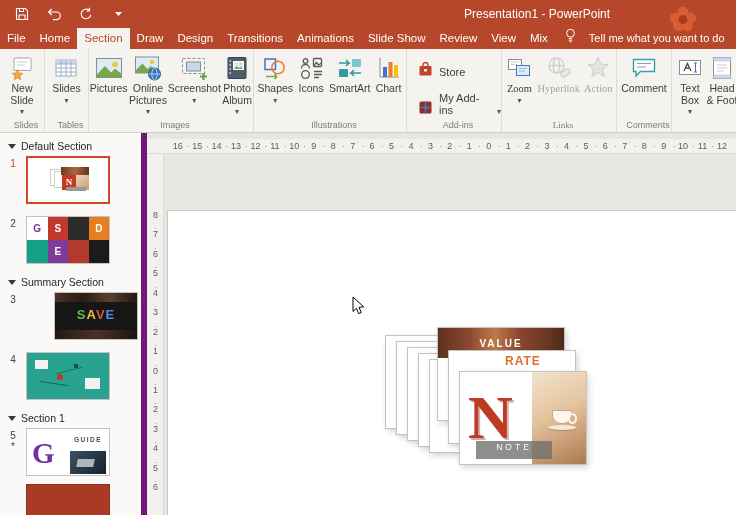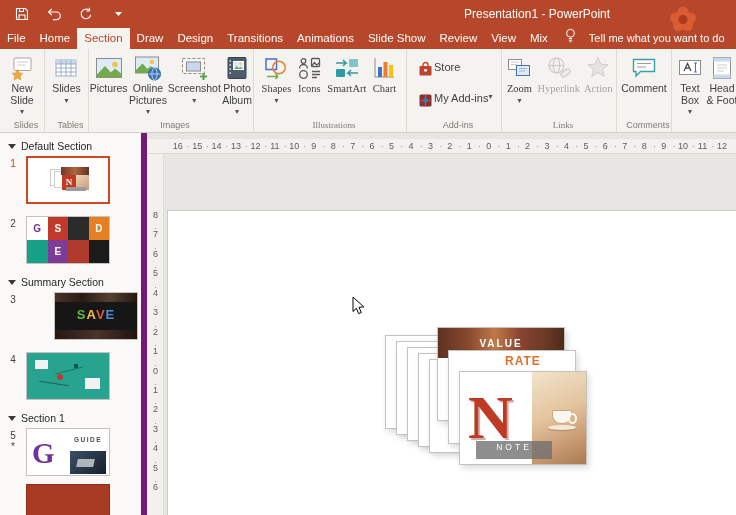--- a/index.html
+++ b/index.html
@@ -23,21 +23,21 @@
 .rgroup:last-child{border-right:none}
 .glabel{position:absolute;bottom:2px;left:8px;right:0;text-align:center;font-size:9px;color:#7E7B76;white-space:nowrap}
 .gbody{display:flex;height:68px;align-items:flex-start;justify-content:center;padding-top:3px}
 .rgroup:last-child .gbody{justify-content:flex-start;padding-left:2px}
 .gbody.stacked{flex-direction:column;justify-content:flex-start;gap:14px;padding:12px 0 0 10px;align-items:flex-start}
 .bigbtn{display:flex;flex-direction:column;align-items:center;padding:1px 2px;min-width:32px;cursor:default}
 .bicon{height:30px;display:flex;align-items:center;justify-content:center}
 .blabel{font-size:10.5px;line-height:11.5px;color:#40403E;text-align:center;white-space:nowrap}
 .caret{font-size:8px;color:#55534F;line-height:9px;margin-top:1px}
 .bigbtn.disabled{opacity:.45}
-.srow{display:flex;align-items:flex-start;font-size:11px;color:#40403E;cursor:default}
+.srow{display:flex;align-items:flex-end;gap:5px;font-size:11px;color:#40403E;cursor:default}
 .scaret{font-size:8px;color:#55534F}
 .sicon{display:flex;align-items:center}
 
 .panel{position:absolute;left:0;top:133px;width:147px;height:382px;background:#FAF9F8;border-right:6px solid #701a75;overflow:hidden;z-index:5}
 .sechead{display:flex;align-items:center;gap:5px;margin:7px 0 0 8px;font-size:10.5px;color:#262626;cursor:default}
 .tri{width:0;height:0;border-left:4px solid transparent;border-right:4px solid transparent;border-top:5px solid #3A3A3A}
 .srowp{display:flex;margin:4px 0 12px}
 .num{width:26px;font-size:10px;color:#404040;text-align:center;padding-top:2px;line-height:11px;flex:none}
 .num.sel{color:#C8431F}
 .thumb{width:84px;height:48px;background:#fff;border:1px solid #C6C3BE;position:relative;overflow:hidden;flex:none;cursor:default}
@@ -221,21 +221,21 @@
               <circle cx="18.5" cy="9.8" r="1" fill="#F5C242"></circle>
               <path d="M12 15l2.8-3 2 2.2 1.4-1.5 2.8 2.3H12z" fill="#76A84F"></path>
             </svg>
           </div>
           <div class="blabel">Photo<br>Album</div>
           <div class="caret">▾</div>
         </div>
       </div>
       <div class="glabel">Images</div>
     </div>
-    <div class="rgroup" style="width: 153px; font-family: Liberation Serif, serif;">
+    <div class="rgroup" style="width: 153px;">
       <div class="gbody">
         <div class="bigbtn">
           <div class="bicon">
             <svg width="28" height="28" viewBox="0 0 28 28" fill="none">
               <rect x="4" y="5" width="10.5" height="10.5" stroke="#4472C4" stroke-width="1.5"></rect>
               <circle cx="17" cy="13.5" r="6.2" stroke="#ED7D31" stroke-width="1.5"></circle>
               <path d="M5 22.5h11m0 0-2.5-2.5M16 22.5 13.5 25" stroke="#70AD47" stroke-width="1.5"></path>
             </svg>
           </div>
           <div class="blabel">Shapes</div>

